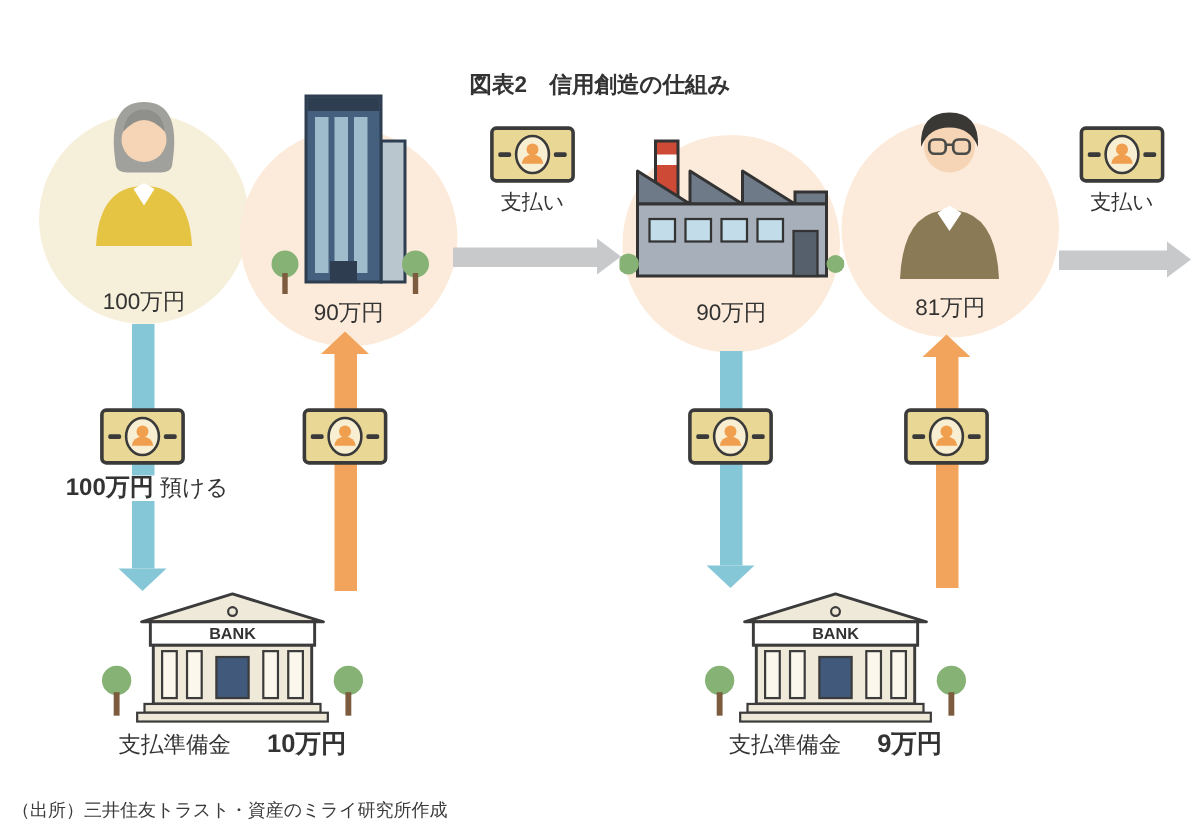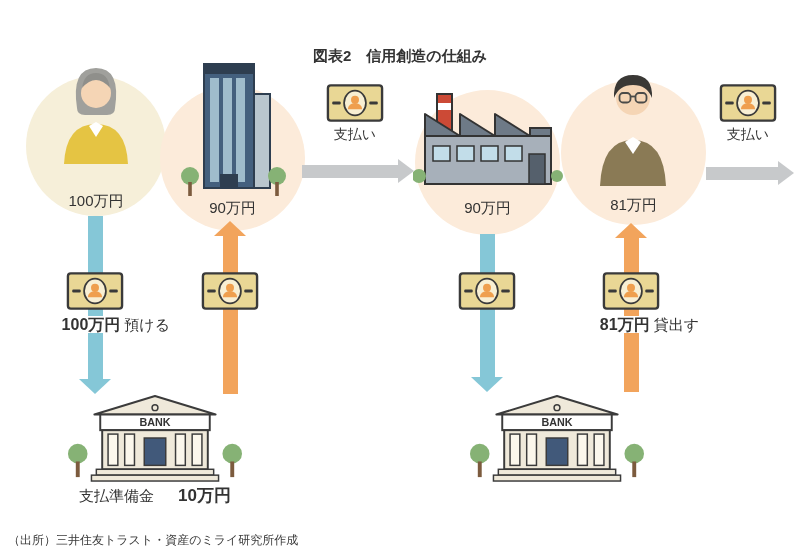--- a/index.html
+++ b/index.html
@@ -20,21 +20,21 @@
   .varrow .shaft{width:15px;flex:1;}
   .deposit .shaft{background:var(--deposit_arrow,#85c7d7);}
   .loan .shaft{background:var(--loan_arrow,#f2a45c);}
   .head-down{width:0;height:0;border-left:16px solid transparent;border-right:16px solid transparent;border-top:15px solid var(--deposit_arrow,#85c7d7);}
   .head-up{width:0;height:0;border-left:16px solid transparent;border-right:16px solid transparent;border-bottom:15px solid var(--loan_arrow,#f2a45c);}
   
   .harrow{display:flex;align-items:center;z-index:2;}
   .harrow .shaft{height:13px;flex:1;background:var(--payment_arrow,#c7c9cb);}
   .harrow .head{width:0;height:0;border-top:12px solid transparent;border-bottom:12px solid transparent;border-left:16px solid var(--payment_arrow,#c7c9cb);}
   .pay-label{text-align:center;font-size:14px;z-index:3;}
-  .flow-label{text-align:right;z-index:4;white-space:nowrap;}
+  .flow-label{text-align:center;z-index:4;white-space:nowrap;}
   .flow-label .bg{background:#fff;padding:0 3px;}
   .flow-label .amt{font-weight:bold;font-size:16px;}
   .flow-label .act{font-size:15px;margin-left:4px;}
   .bank-label{text-align:center;z-index:3;white-space:nowrap;font-size:15px;}
   .bank-label .amt{font-weight:bold;font-size:17px;margin-left:24px;}
   .source{top:532px;left:8px;font-size:12px;color:#3a3a3a;}
   svg text{font-family:"Liberation Sans","DejaVu Sans",sans-serif;}
 </style>
 </head>
 <body>
@@ -175,23 +175,20 @@
       <div class="shaft"></div>
   </div>
   <svg class="abs note" style="left:602px;top:272px;" viewBox="0 0 60 40">
     <rect x="1.5" y="1.5" width="57" height="37" rx="3" fill="#e9d795" stroke="#3a3a3a" stroke-width="2.5"></rect>
     <ellipse cx="30" cy="20" rx="11.5" ry="13" fill="#f8efd3" stroke="#3a3a3a" stroke-width="1.8"></ellipse>
     <circle cx="30" cy="16.5" r="4.2" fill="#ef9f4e"></circle>
     <path d="M22.5 26.5 a7.5 6.5 0 0 1 15 0 z" fill="#ef9f4e"></path>
     <rect x="6" y="18.5" width="9" height="3.2" rx="1.2" fill="#3a3a3a"></rect>
     <rect x="45" y="18.5" width="9" height="3.2" rx="1.2" fill="#3a3a3a"></rect>
   </svg>
-  <div class="abs flow-label" style="left:562px;top:315px;width:140px;">
-    <span class="bg"><span class="amt">81万円</span><span class="act">貸出す</span></span>
-  </div>
 
   <svg class="abs illus" style="left:67px;top:393px;" width="176" height="90" viewBox="0 0 180 92">
     <circle cx="11" cy="62" r="10" fill="#86b275"></circle>
     <rect x="9" y="70" width="4" height="16" fill="#7c5b3e"></rect>
     <circle cx="169" cy="62" r="10" fill="#86b275"></circle>
     <rect x="167" y="70" width="4" height="16" fill="#7c5b3e"></rect>
     <path d="M90 3 L152 22 L28 22 Z" fill="#efe9da" stroke="#3b3b3b" stroke-width="2" stroke-linejoin="round"></path>
     <circle cx="90" cy="15" r="3" fill="none" stroke="#3b3b3b" stroke-width="1.5"></circle>
     <rect x="34" y="22" width="112" height="16" fill="#ffffff" stroke="#3b3b3b" stroke-width="2"></rect>
     <text x="90" y="34" text-anchor="middle" font-size="11" font-weight="bold" fill="#333">BANK</text>
@@ -219,16 +216,19 @@
     <text x="90" y="34" text-anchor="middle" font-size="11" font-weight="bold" fill="#333">BANK</text>
     <rect x="36" y="38" width="108" height="40" fill="#efe9da" stroke="#3b3b3b" stroke-width="2"></rect>
     <rect x="42" y="42" width="10" height="32" fill="#fbf7ec" stroke="#3b3b3b" stroke-width="1.5"></rect>
     <rect x="59" y="42" width="10" height="32" fill="#fbf7ec" stroke="#3b3b3b" stroke-width="1.5"></rect>
     <rect x="111" y="42" width="10" height="32" fill="#fbf7ec" stroke="#3b3b3b" stroke-width="1.5"></rect>
     <rect x="128" y="42" width="10" height="32" fill="#fbf7ec" stroke="#3b3b3b" stroke-width="1.5"></rect>
     <rect x="79" y="46" width="22" height="28" fill="#41597a" stroke="#3b3b3b" stroke-width="1.5"></rect>
     <rect x="30" y="78" width="120" height="6" fill="#efe9da" stroke="#3b3b3b" stroke-width="1.5"></rect>
     <rect x="25" y="84" width="130" height="6" fill="#efe9da" stroke="#3b3b3b" stroke-width="1.5"></rect>
   </svg>
+  <div class="abs bank-label" style="left:457px;top:484px;width:200px;">
+    <span>支払準備金</span><span class="amt">9万円</span>
+  </div>
 
   <div class="abs source">（出所）三井住友トラスト・資産のミライ研究所作成</div>
 
 </div>
 
 </body></html>

